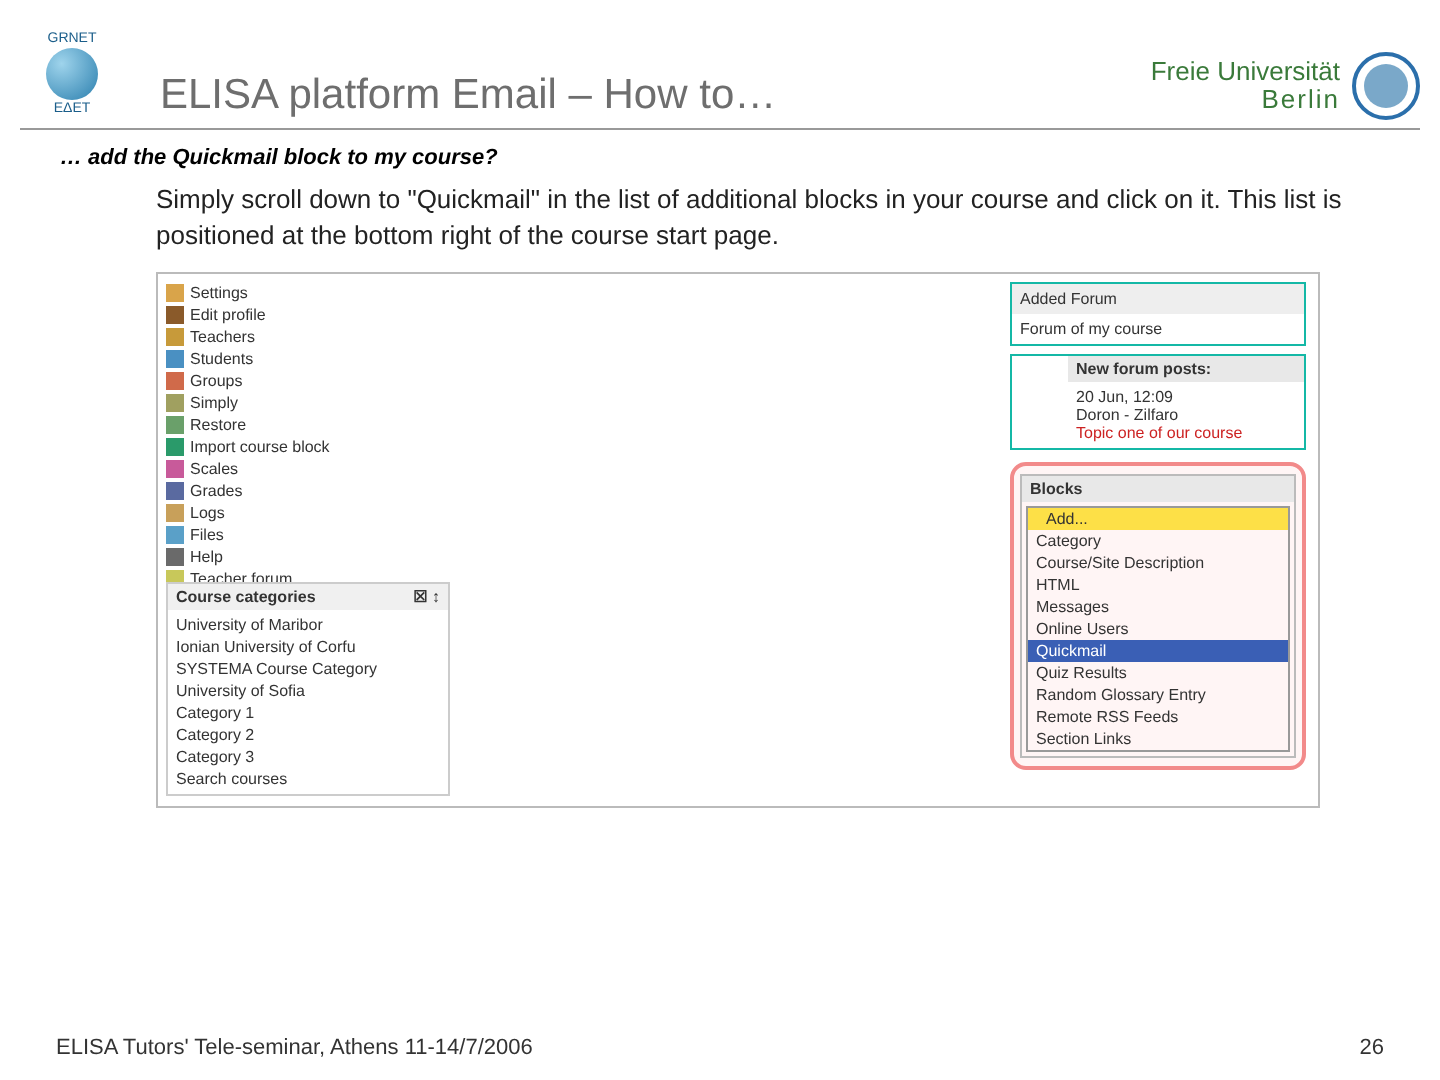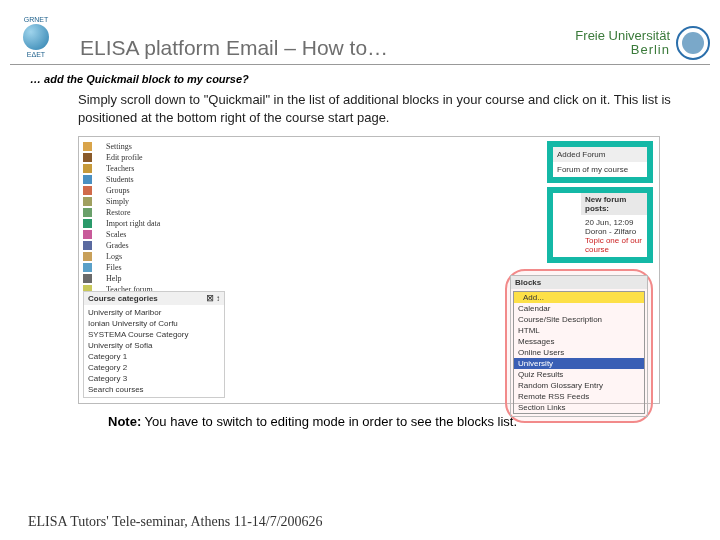--- a/index.html
+++ b/index.html
@@ -11,39 +11,39 @@
   .logo-right { display: flex; align-items: center; gap: 6px; margin-bottom: 4px; }
   .fu-text { font-size: 13px; color: #3a7a3a; line-height: 1.1; text-align: right; }
   .seal { width: 34px; height: 34px; border-radius: 50%; border: 2px solid #2b6fab; display: flex; align-items: center; justify-content: center; }
   .seal-inner { width: 22px; height: 22px; border-radius: 50%; background: #7aa8c9; }
   .hr { border: none; border-top: 1px solid #999; margin: 0 10px; }
   .content { padding: 8px 30px 0 30px; }
   .subtitle { font-size: 11px; font-weight: bold; margin-bottom: 6px; font-style: italic; }
   .intro { font-size: 13px; line-height: 1.35; color: #222; padding-left: 48px; }
   .shot { margin: 10px 0 0 48px; width: 582px; height: 268px; border: 1px solid #bbb; background: #fff; position: relative; font-size: 8px; color: #333; }
   .admin { position: absolute; left: 4px; top: 4px; width: 116px; }
-  .admin li { display: flex; align-items: flex-start; gap: 14px; padding: 1px 0; list-style: none; font-family: Liberation Serif, serif; }
+  .admin li { display: flex; align-items: flex-start; gap: 3px; padding: 1px 0; list-style: none; }
   .sq { width: 9px; height: 9px; flex-shrink: 0; }
   .catbox { position: absolute; left: 4px; top: 154px; width: 142px; border: 1px solid #ccc; }
   .catbox .hdr { background: #f0f0f0; display:flex; justify-content: space-between; align-items:center; padding: 2px 4px; font-weight: bold; }
   .catbox ul { padding: 2px 4px; }
   .catbox li { list-style: none; padding: 1px 0; }
   .rightcol { position: absolute; right: 6px; top: 4px; width: 148px; }
-  .rbox { border: 6px solid #14b8a6; font-size: 8px; margin-left: 42px; }
+  .rbox { border: 1px solid #14b8a6; font-size: 8px; }
   .rbox .hdr { background: #e8e8e8; padding: 2px 4px; font-weight: bold; }
   .rbox .body { padding: 3px 4px; }
-  .blocksbox { border: 2px solid #f28a8a; border-radius: 20px; padding: 4px 3px; background: rgba(255,200,200,0.18); }
+  .blocksbox { border: 2px solid #f28a8a; border-radius: 8px; padding: 4px 3px; background: rgba(255,200,200,0.18); }
   .blocksbox .plate { border: 1px solid #bbb; }
   .blocksbox .plate .hdr { background: #e8e8e8; padding: 2px 4px; font-weight: bold; }
   .blocksbox ul { list-style: none; padding: 0; }
   .blocksbox li { padding: 1px 4px; }
   .blocksbox li.sel { background: #3a5fb5; color: #fff; }
   .note { font-size: 13px; padding-left: 78px; margin-top: 10px; }
   .note b { font-weight: bold; }
-  .footer { position: absolute; bottom: 10px; left: 0; right: 0; display: flex; justify-content: flex-start; font-size: 14px; color: #333; padding: 0 28px; font-family: Liberation Serif, serif; }
+  .footer { position: absolute; bottom: 10px; left: 0; right: 0; display: flex; justify-content: space-between; font-size: 11px; color: #333; padding: 0 28px; }
 </style>
 </head>
 <body>
 
 <div class="header">
   <div class="logo-left">
     <span>GRNET</span>
     <div class="globe"></div>
     <span>ΕΔΕΤ</span>
   </div>
@@ -89,21 +89,21 @@
         <li>
           <span class="sq" style="background: rgb(160, 160, 96);"></span>
           <span>Simply</span>
         </li>
         <li>
           <span class="sq" style="background: rgb(106, 160, 106);"></span>
           <span>Restore</span>
         </li>
         <li>
           <span class="sq" style="background: rgb(42, 154, 106);"></span>
-          <span>Import right data</span>
+          <span>Import course block</span>
         </li>
         <li>
           <span class="sq" style="background: rgb(200, 90, 154);"></span>
           <span>Scales</span>
         </li>
         <li>
           <span class="sq" style="background: rgb(90, 106, 160);"></span>
           <span>Grades</span>
         </li>
         <li>
@@ -153,42 +153,39 @@
           <div>Doron - Zilfaro</div>
           <div style="color:#c22;">Topic one of our course</div>
         </div>
       </div>
       <div class="blocksbox">
         <div class="plate">
           <div class="hdr">Blocks</div>
           <div style="border:1px solid #999; margin:2px;">
             <div style="background:#fde047;padding:1px 9px;">Add...</div>
             <ul id="blk1">
-                <li>Calendar</li>
+                <li>Category</li>
                 <li>Course/Site Description</li>
                 <li>HTML</li>
                 <li>Messages</li>
                 <li>Online Users</li>
               </ul>
             <ul>
-                <li class="sel">University</li>
+                <li class="sel">Quickmail</li>
               </ul>
             <ul id="blk2">
                 <li>Quiz Results</li>
                 <li>Random Glossary Entry</li>
                 <li>Remote RSS Feeds</li>
                 <li>Section Links</li>
               </ul>
           </div>
         </div>
       </div>
     </div>
   </div>
 
-  <div class="note">
-    <b>Note:</b><span> You have to switch to editing mode in order to see the blocks list.</span>
-  </div>
 </div>
 
 <div class="footer">
   <span>ELISA Tutors' Tele-seminar, Athens 11-14/7/2006</span>
   <span>26</span>
 </div>
 
 </body></html>

